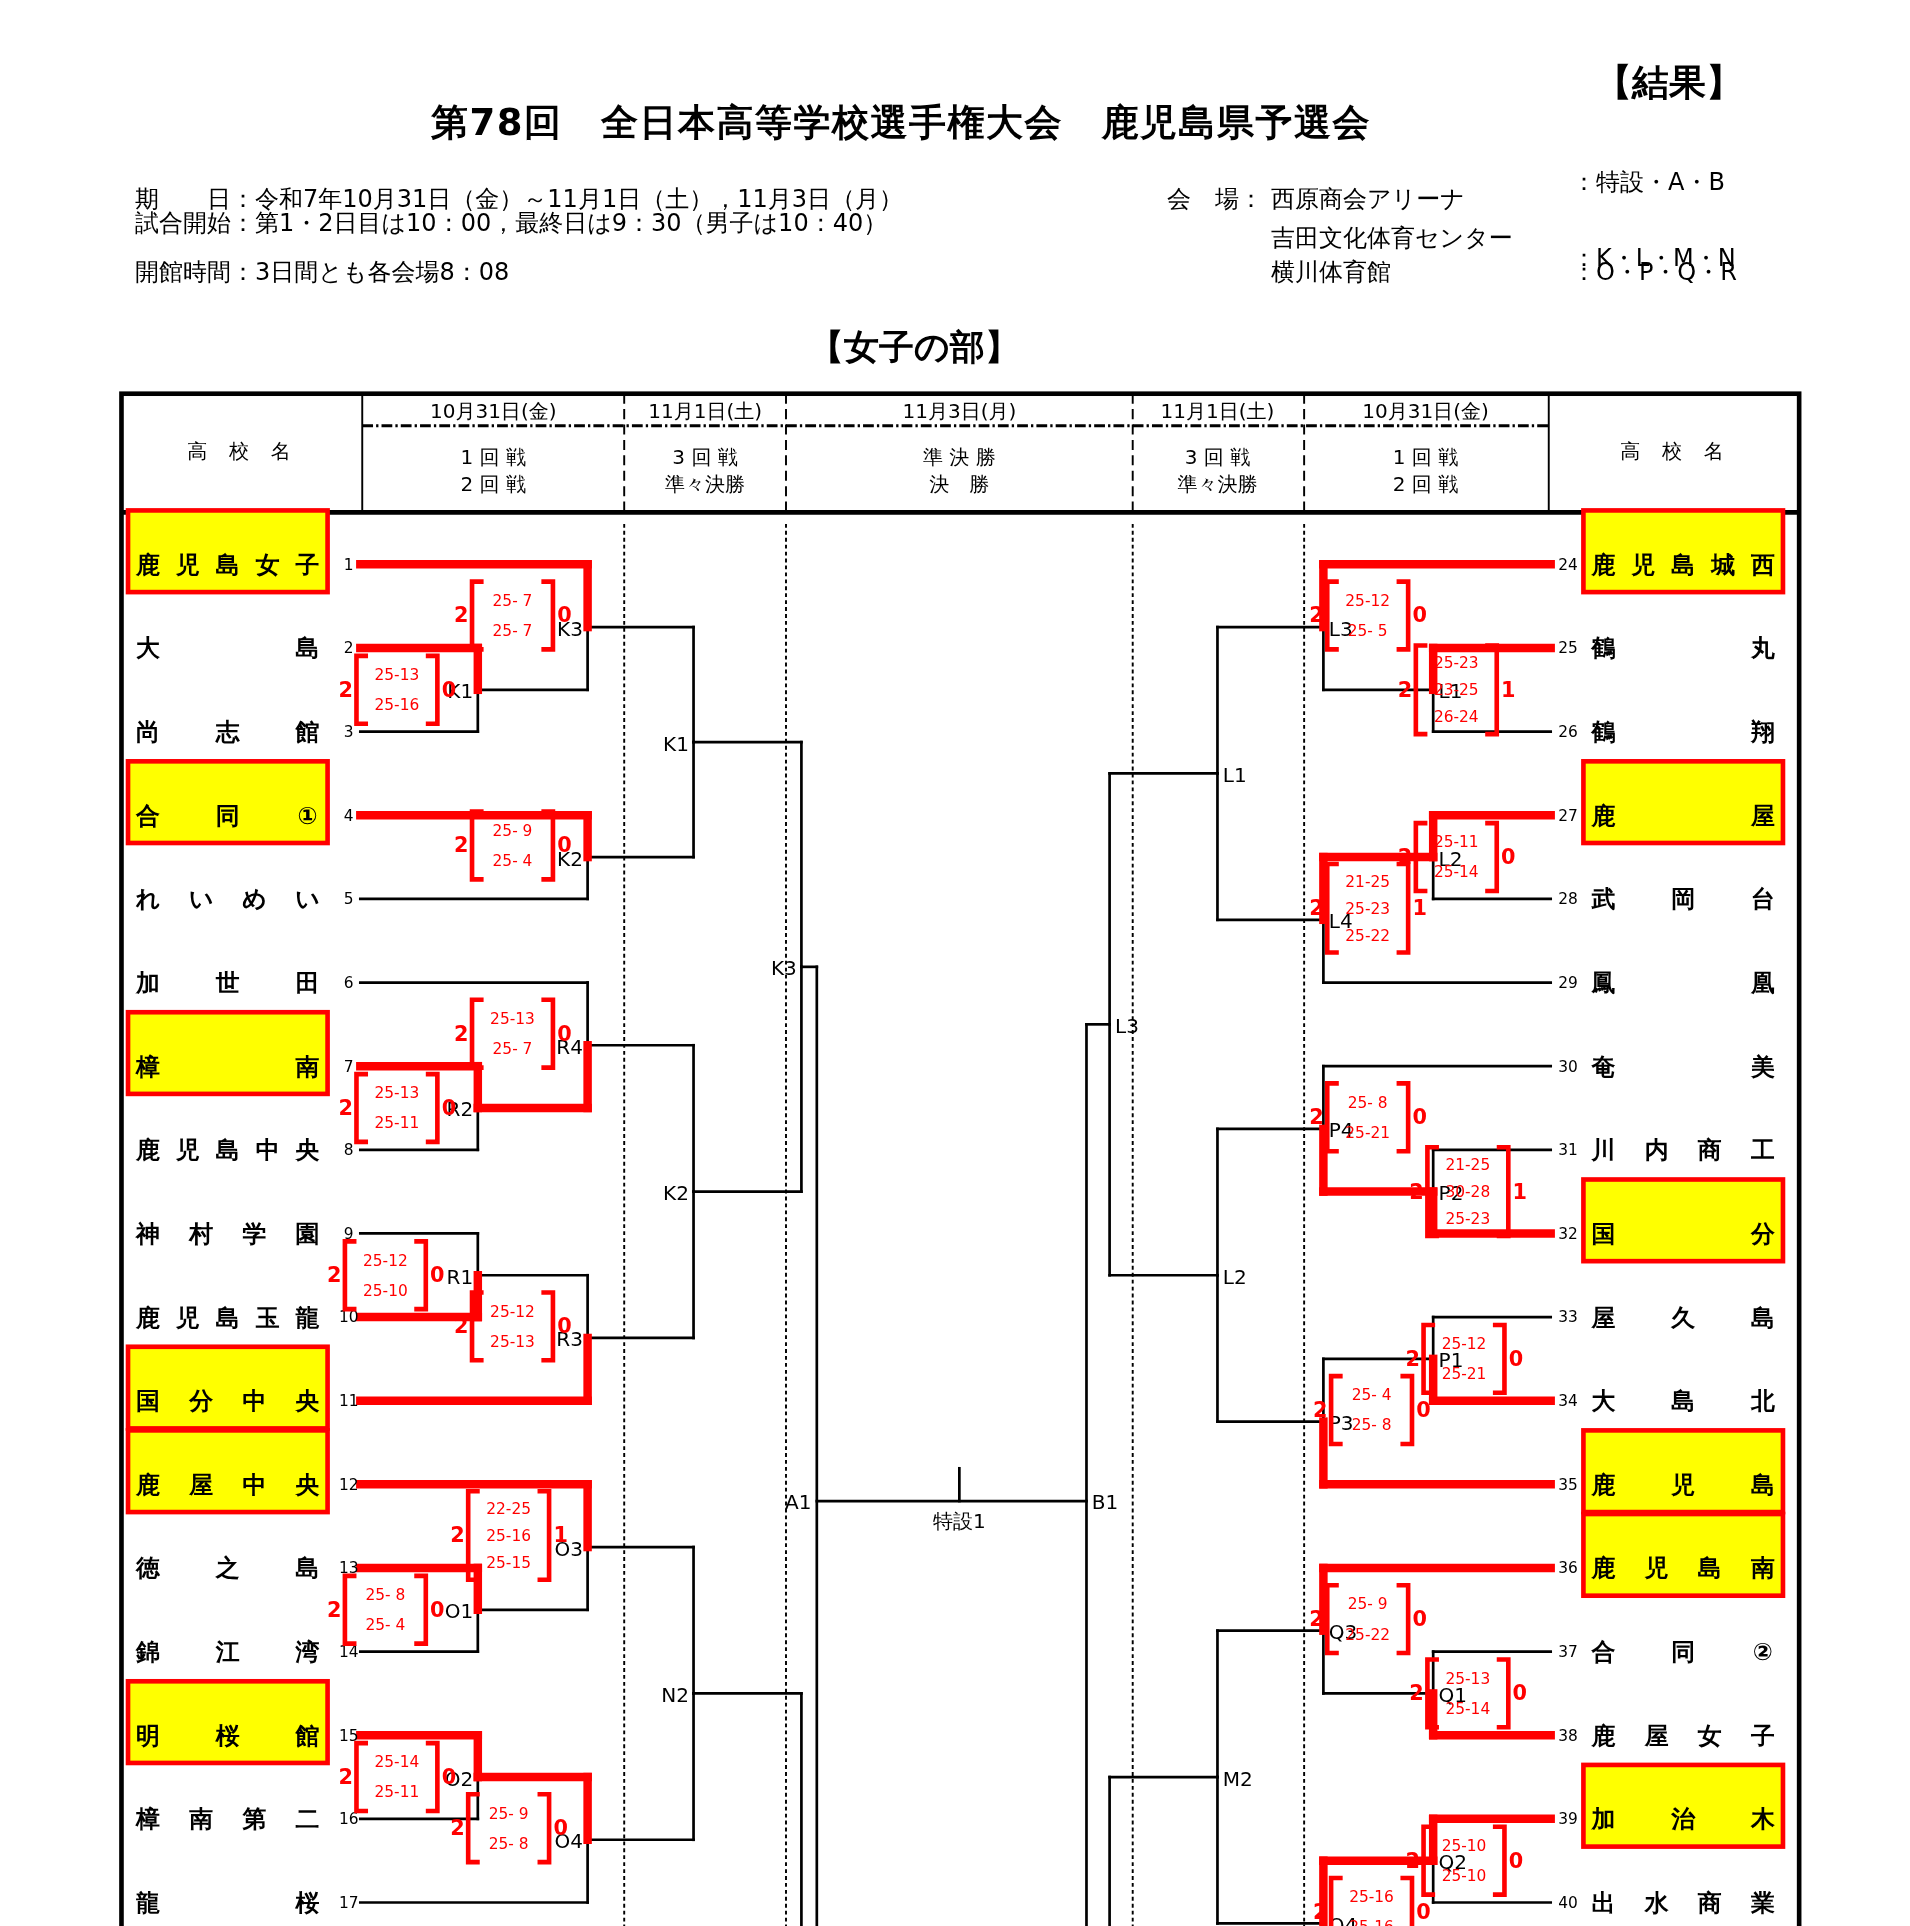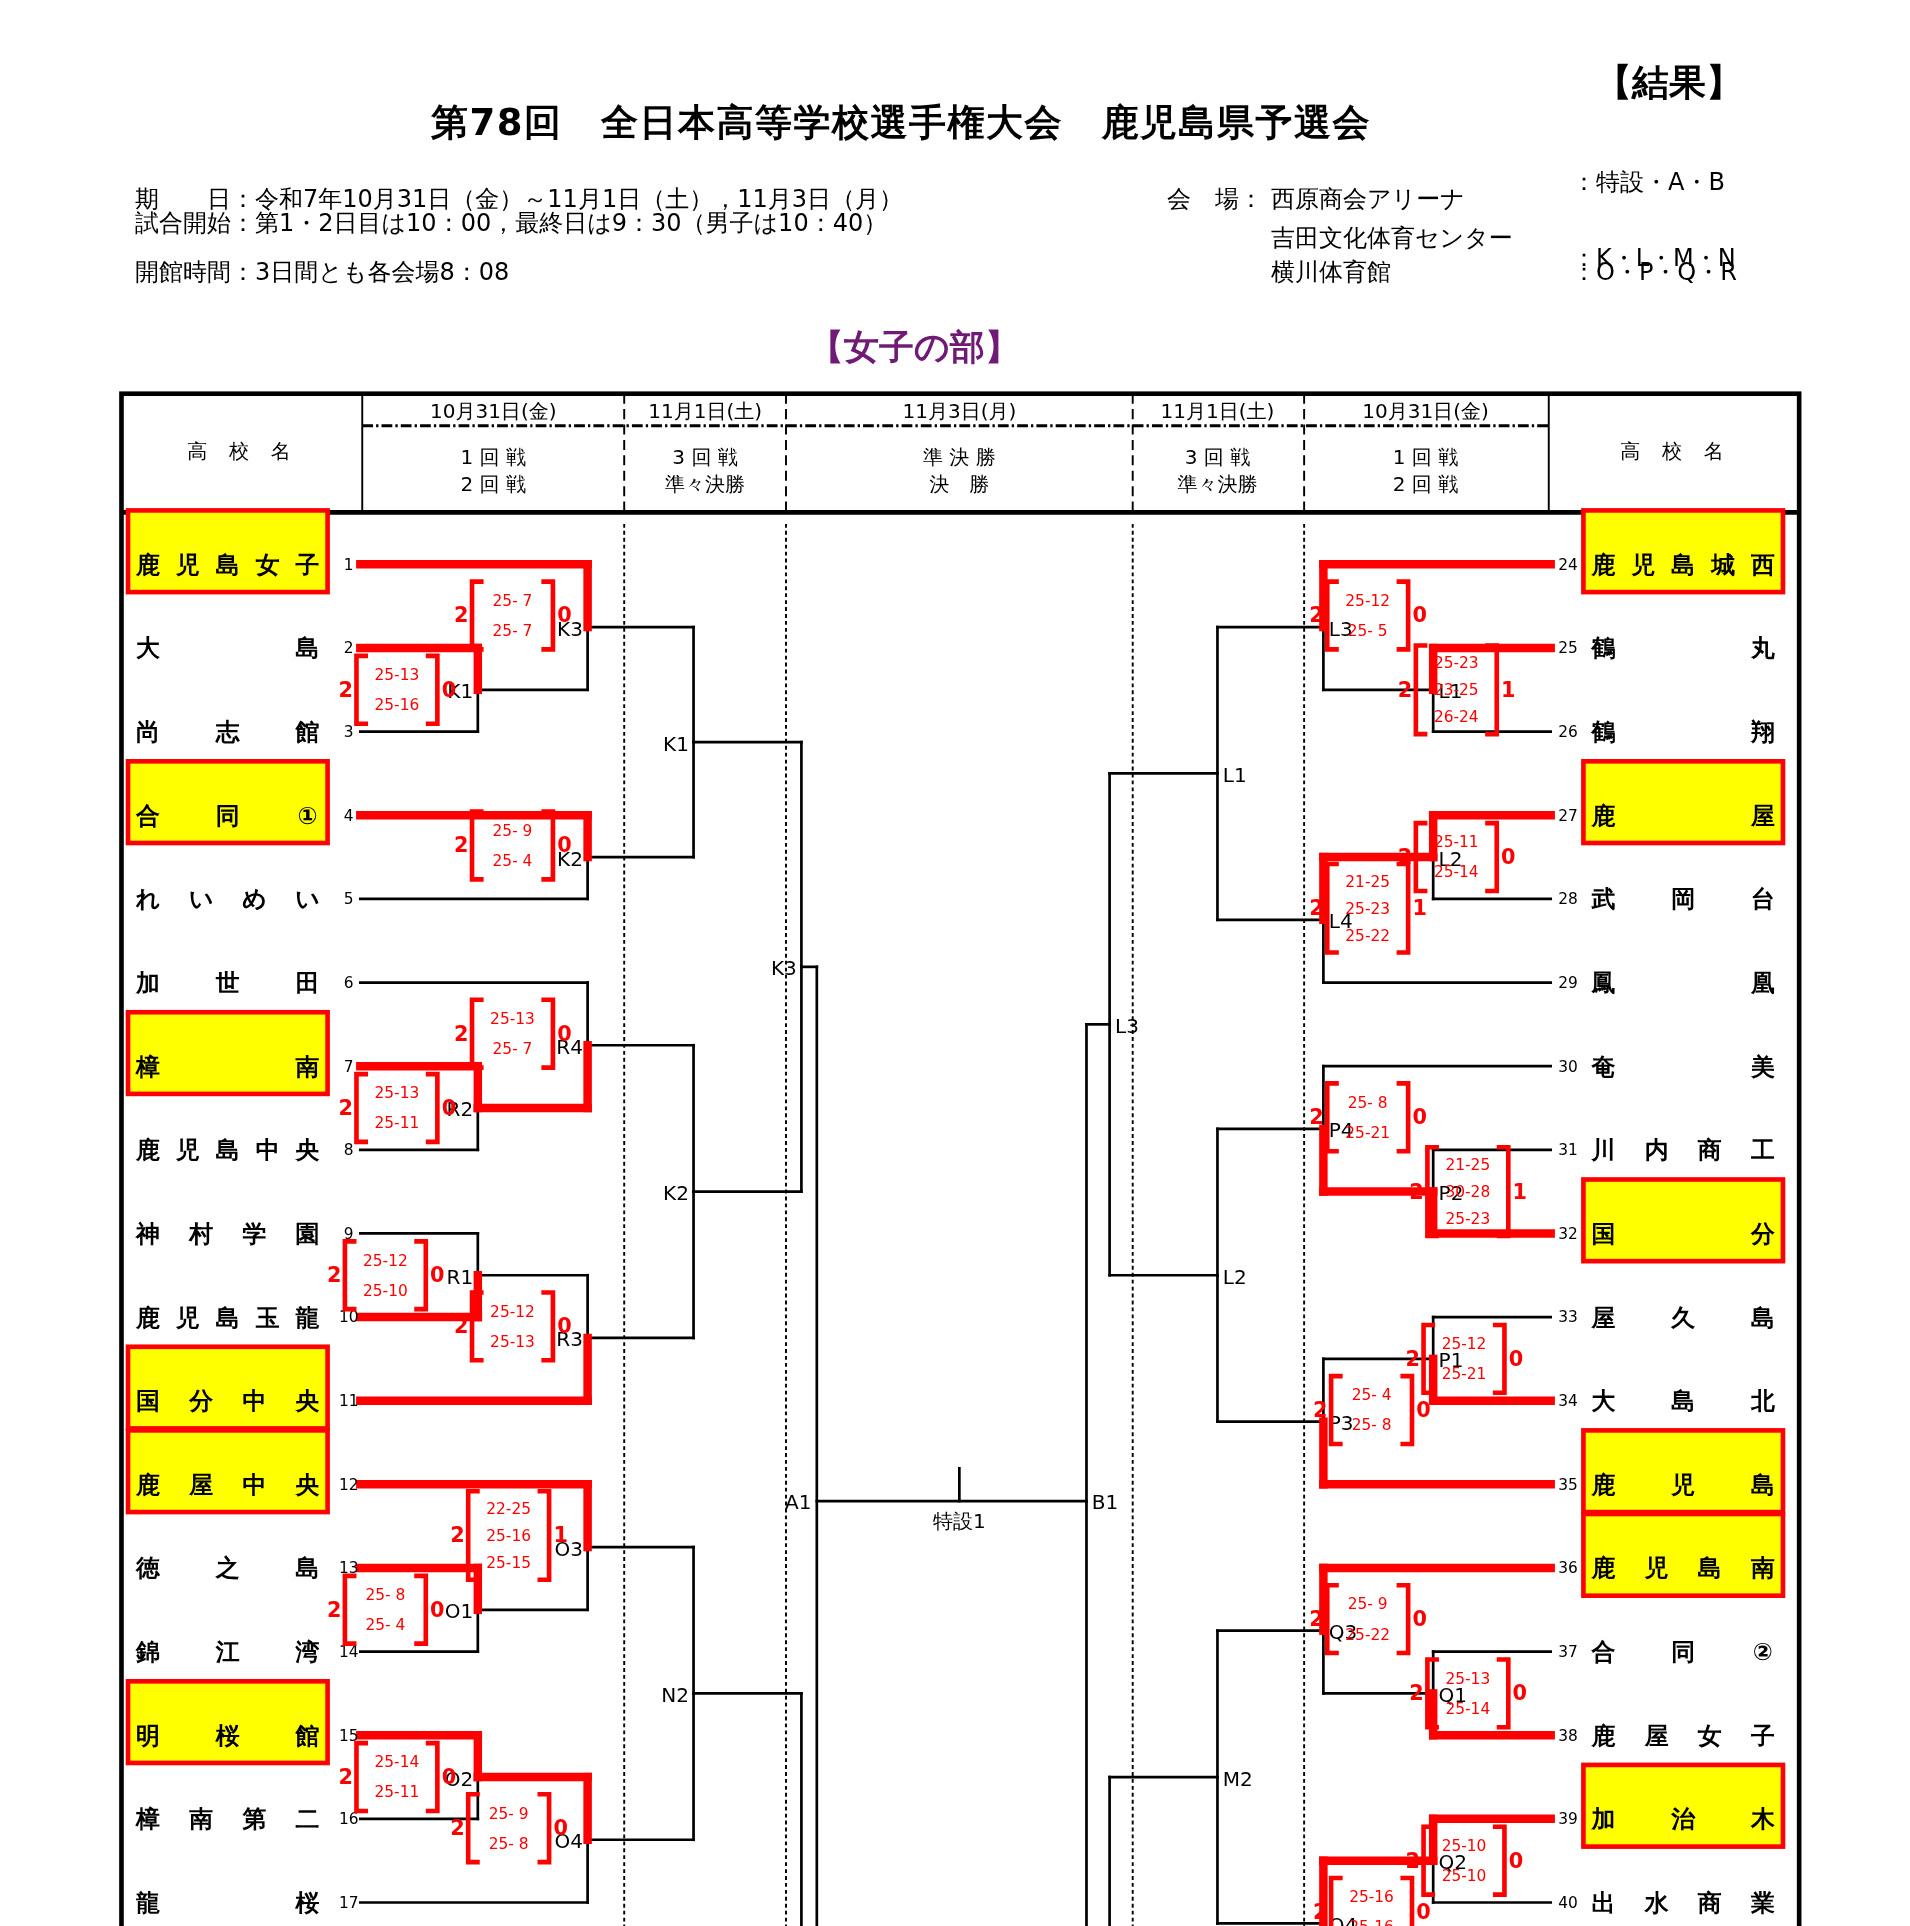--- a/index.html
+++ b/index.html
@@ -2,21 +2,21 @@
 <html style="font-size:6.2px"><head>
 <meta charset="utf-8">
 <style>
   html, body { margin: 0; padding: 0; background: #ffffff; }
   body { width: 1911px; height: 2702px; position: relative; overflow: hidden;
          font-family: "DejaVu Sans", "Liberation Sans", sans-serif; color: #000; }
   .abs { position: absolute; }
   #title { left: 431px; top: 58px; font-size: 37px; font-weight: bold; letter-spacing: 1.5px; white-space: nowrap; margin-top: 40px; }
   #result-tag { left: 1595px; top: 58px; font-size: 37px; font-weight: bold; white-space: nowrap; }
   .info { font-size: 24px; white-space: nowrap; }
-  #section-title { left: 809px; top: 324px; font-size: 35px; font-weight: bold; color: #701a75; white-space: nowrap; }
+  #section-title { left: 809px; top: 324px; font-size: 35px; font-weight: bold; color: #000000; white-space: nowrap; }
   #bracket { left: 0; top: 0; width: 1911px; height: 2702px; }
   .hdr-text { font-size: 52px; }
   .team-label { font-size: 62px; font-weight: bold; }
   .seed { font-size: 40px; }
   .match-id { font-size: 52px; }
   .score-set { font-size: 40px; fill: #ff0000; }
   .score-win { font-size: 54px; font-weight: bold; fill: #ff0000; }
 </style>
 </head>
 <body>

